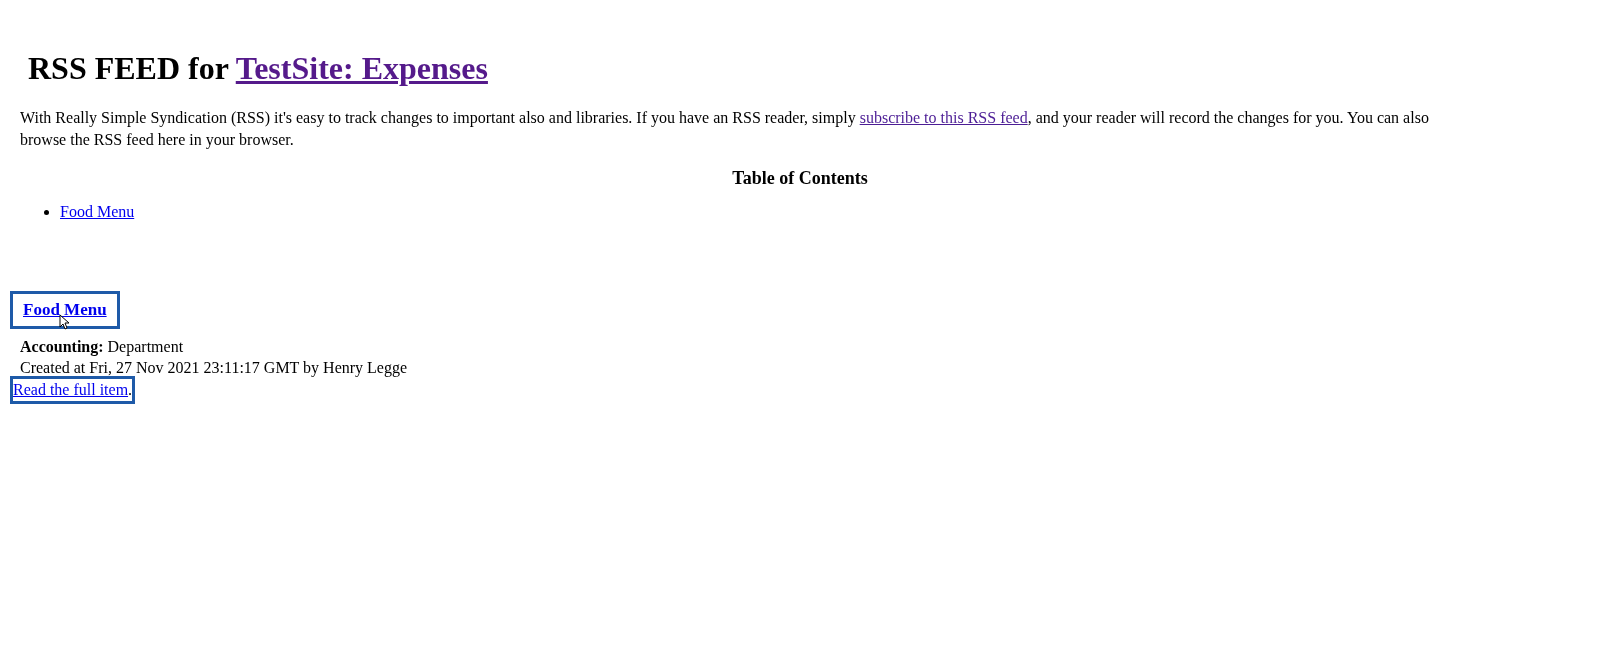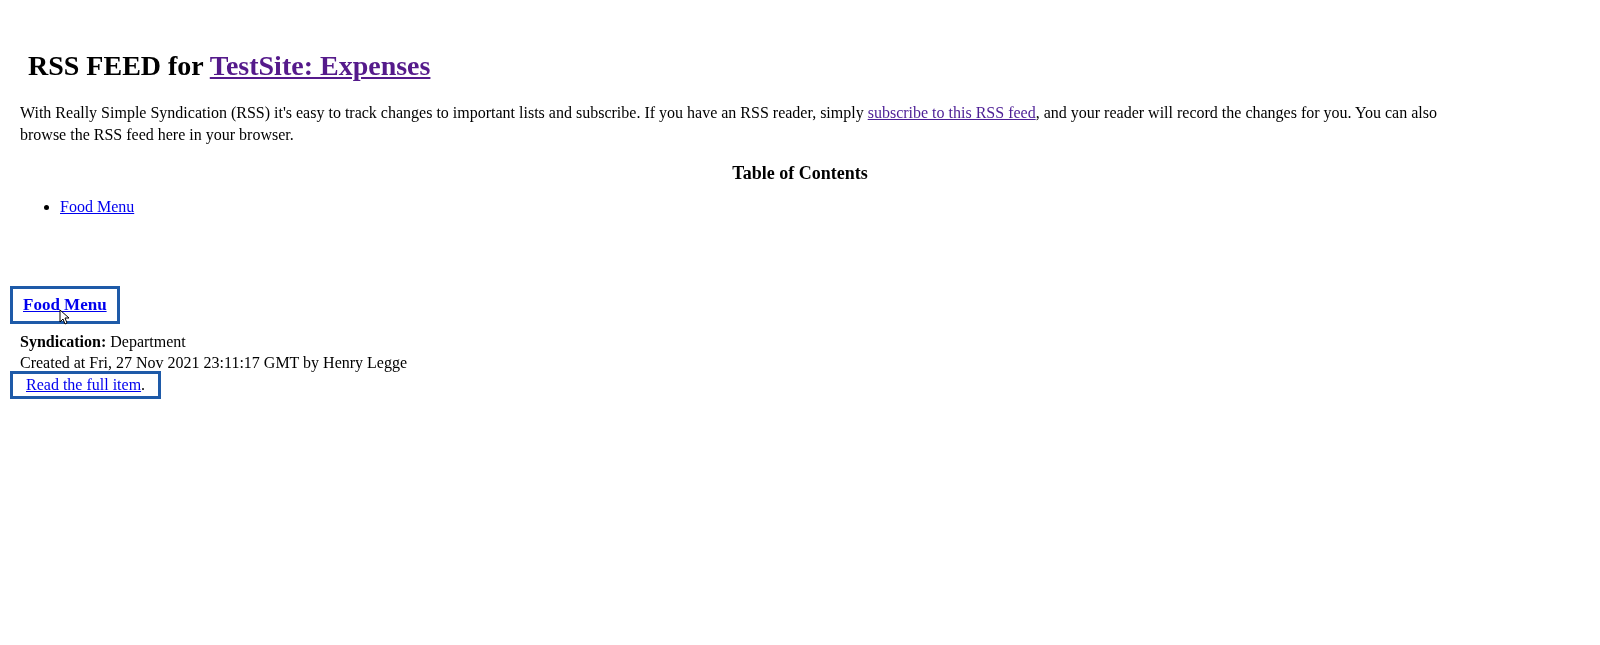--- a/index.html
+++ b/index.html
@@ -9,21 +9,21 @@
     }
     body {
       font-family: "Times New Roman", Times, serif;
       font-size: 16px;
       color: #000;
       background: #fff;
       padding: 20px;
       width: 1600px;
     }
     h2.main-heading {
-      font-size: 28px;
+      font-size: 32px;
       font-weight: bold;
       margin-bottom: 20px;
       margin-top: 30px;
       margin-left: 8px;
     }
     h2.main-heading a {
       color: #551A8B;
       text-decoration: underline;
     }
     p.description {
@@ -81,40 +81,40 @@
       line-height: 1.3;
     }
     .item-meta .label {
       font-weight: bold;
     }
     .created-line {
       line-height: 1.3;
     }
     .read-full-box {
       border: 3px solid #1E5AA8;
-      padding: 2px 13px;
+      padding: 2px 0;
       display: inline-block;
       margin-left: -10px;
       margin-top: -3px;
       position: relative;
     }
     .read-full-box a {
       color: #0000EE;
       text-decoration: underline;
     }
   </style>
 </head>
 <body>
 
 <h2 class="main-heading">
   <span>RSS FEED for </span><a href="#">TestSite: Expenses</a>
 </h2>
 
 <p class="description">
-  <span>With Really Simple Syndication (RSS) it's easy to track changes to important lists and subscribe. If you have an RSS reader, simply </span><a href="#" class="inline-link">subscribe to this RSS feed</a><span>, and your reader will record the changes for you. You can also browse the RSS feed here in your browser.</span>
+  <span>With Really Simple Syndication (RSS) it's easy to track changes to important also and libraries. If you have an RSS reader, simply </span><a href="#" class="inline-link">subscribe to this RSS feed</a><span>, and your reader will record the changes for you. You can also browse the RSS feed here in your browser.</span>
 </p>
 
 <h3 class="toc-heading">Table of Contents</h3>
 
 <ul class="toc-list">
   <li>
     <a href="#">Food Menu</a>
   </li>
 </ul>
 
@@ -122,21 +122,21 @@
   <div class="item-title-box">
     <a href="#">Food Menu</a>
     <span class="cursor-icon">
       <svg width="14" height="18" viewBox="0 0 14 18">
         <path d="M2 1 L2 13 L5 10 L7 15 L9 14 L7 9 L11 9 Z" fill="#fff" stroke="#000" stroke-width="1"></path>
       </svg>
     </span>
   </div>
 
   <div class="item-meta">
-    <span class="label">Syndication:</span><span> Department</span>
+    <span class="label">Accounting:</span><span> Department</span>
   </div>
 
   <div class="created-line">Created at Fri, 27 Nov 2021 23:11:17 GMT by Henry Legge</div>
 
   <div class="read-full-box">
     <a href="#">Read the full item</a><span>.</span>
   </div>
 </div>
 
 </body></html>

